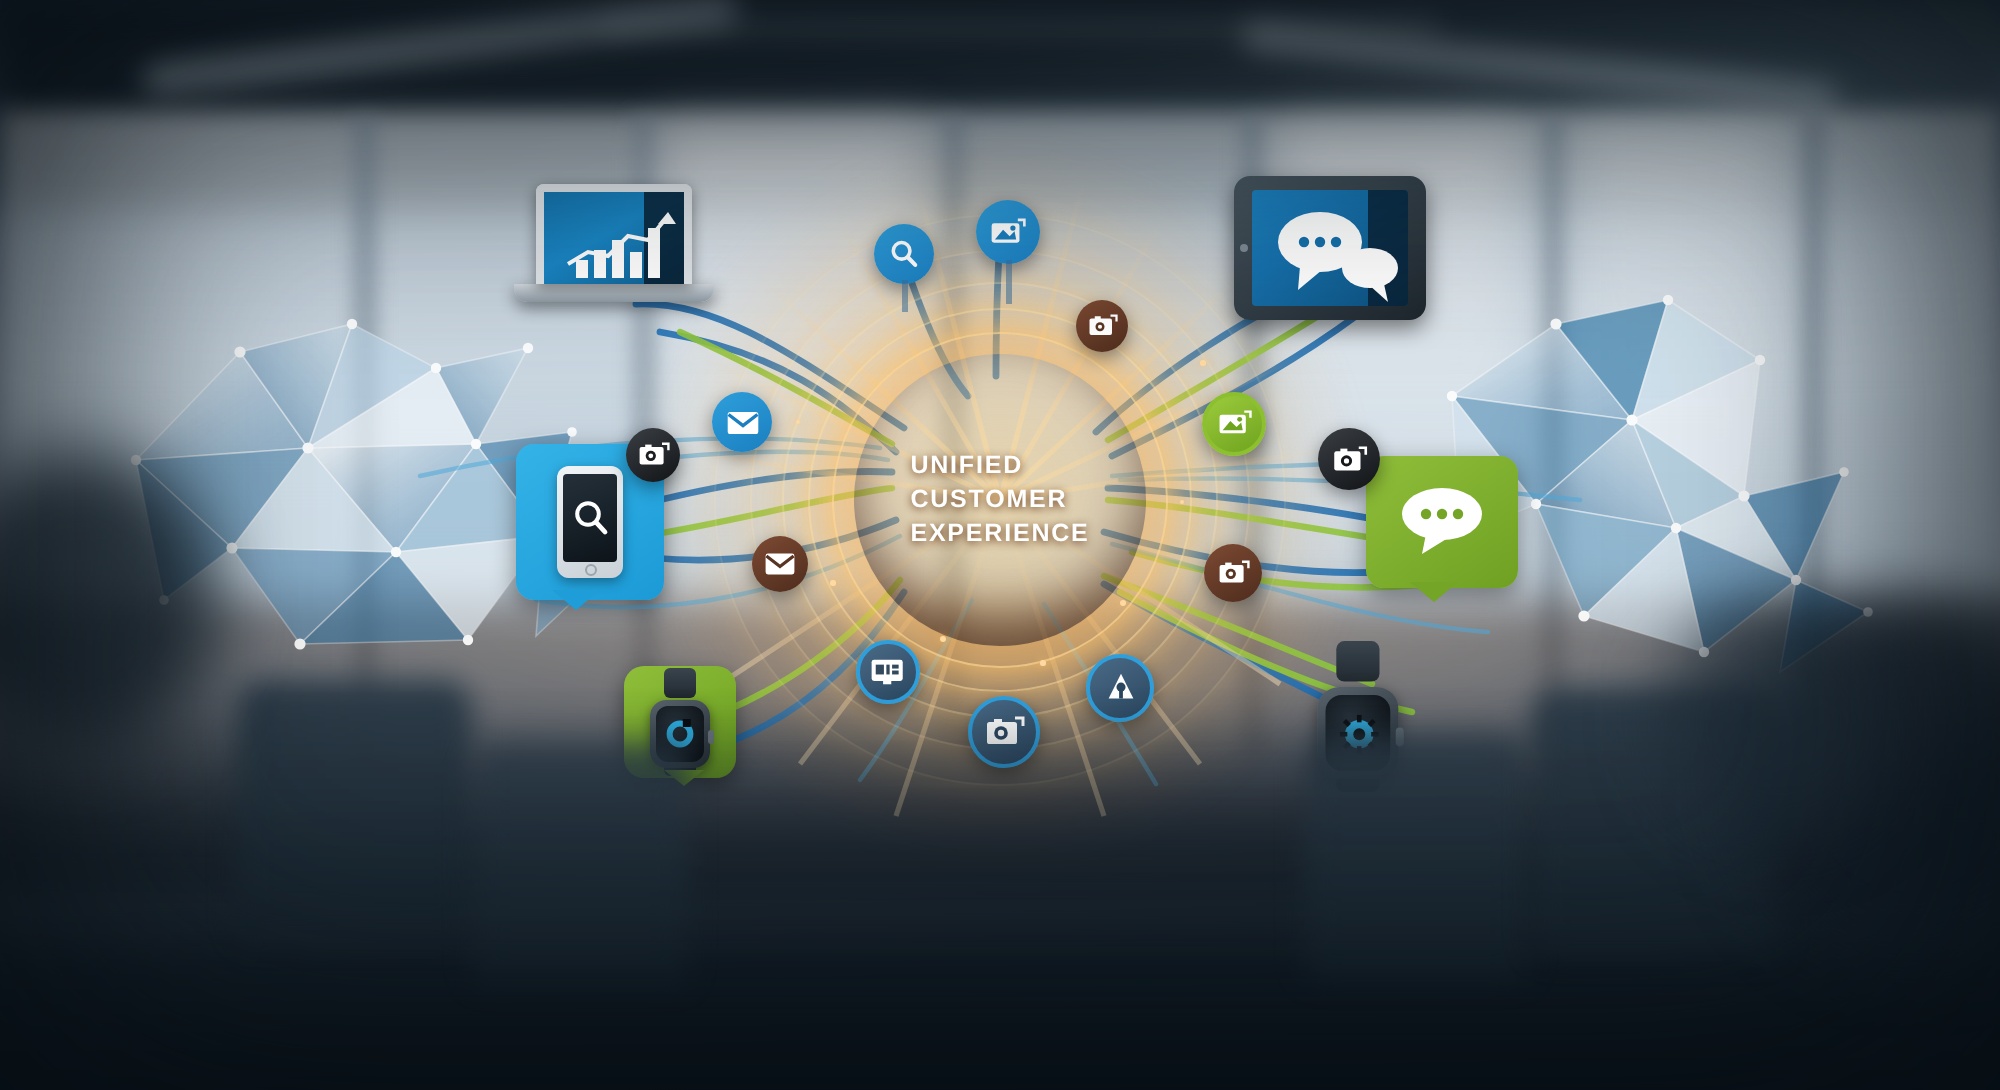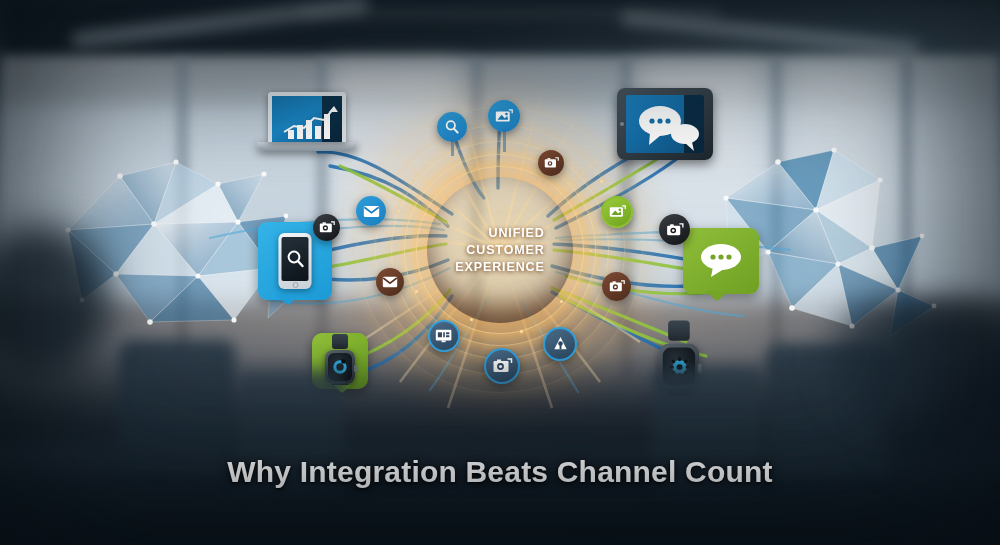--- a/index.html
+++ b/index.html
@@ -52,21 +52,21 @@
     filter:blur(7px);}
   .ring{position:absolute;left:50%;top:50%;transform:translate(-50%,-50%);border-radius:50%;
     border:1.6px solid rgba(255,228,168,.72);box-shadow:0 0 13px rgba(255,206,120,.7);}
   .sphere{position:absolute;left:50%;top:50%;width:146px;height:146px;transform:translate(-50%,-50%);
     border-radius:50%;
     background:
       radial-gradient(circle at 40% 26%,rgba(255,235,205,.34) 0%,rgba(190,120,70,.12) 34%,rgba(0,0,0,0) 58%),
       radial-gradient(circle at 50% 45%,#b2apx 0,#a96b42 0%,#8e5533 48%,#6d3f27 78%,#5b3422 100%);
     box-shadow:0 0 34px 12px rgba(255,178,80,.55),inset 0 -12px 26px rgba(60,28,14,.6);}
   .core-label{position:absolute;left:50%;top:50%;transform:translate(-50%,-50%);
-    text-align:right;color:#fff;font-size:12.5px;font-weight:700;letter-spacing:.9px;
+    text-align:left;color:#fff;font-size:12.5px;font-weight:700;letter-spacing:.9px;
     line-height:17px;text-shadow:0 1px 4px rgba(90,40,10,.92);white-space:nowrap;}
   .spark{position:absolute;border-radius:50%;background:#ffd9a0;box-shadow:0 0 5px #ffbe66;}
 
   
   .node{position:absolute;}
 
   .laptop-screen{width:78px;height:50px;border-radius:4px 4px 0 0;
     background:linear-gradient(150deg,#1675ae 0%,#1a86c4 45%,#0f5c8c 100%);
     border:4px solid #dfe4e8;border-bottom:none;position:relative;overflow:hidden;
     box-shadow:0 2px 7px rgba(0,0,0,.42);}
@@ -564,17 +564,16 @@
   <div class="fg-dark"></div>
   <div class="chair" style="left:118px;top:340px;width:118px;height:130px;"></div>
   <div class="chair" style="left:236px;top:372px;width:108px;height:120px;opacity:.8;"></div>
   <div class="chair" style="left:652px;top:368px;width:112px;height:122px;opacity:.85;"></div>
   <div class="chair" style="left:766px;top:344px;width:124px;height:134px;"></div>
   <div class="fg-blob" style="left:-30px;top:226px;width:140px;height:150px;background:rgba(22,34,44,.82);"></div>
   <div class="fg-blob" style="right:-40px;top:300px;width:170px;height:180px;background:rgba(20,31,41,.82);"></div>
   <div class="fg-blob" style="left:830px;top:300px;width:120px;height:120px;background:rgba(30,44,56,.7);"></div>
 
   <div class="title">
-    <span class="l2">Why Integration Beats Channel Count</span>
   </div>
 
   <div class="vig"></div>
 </div>
 
 </body></html>

